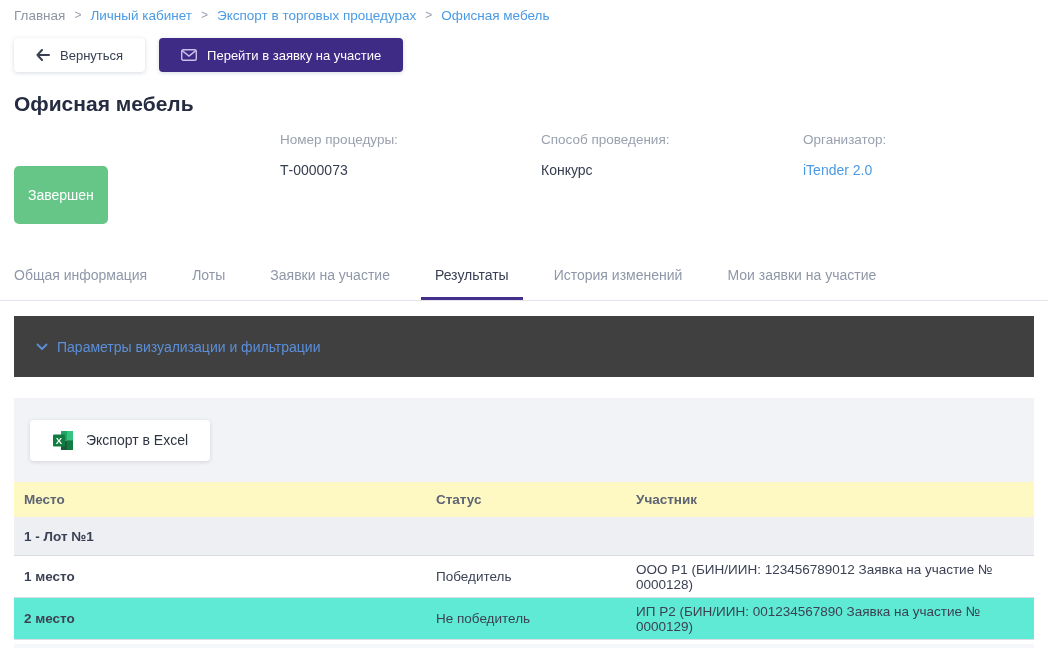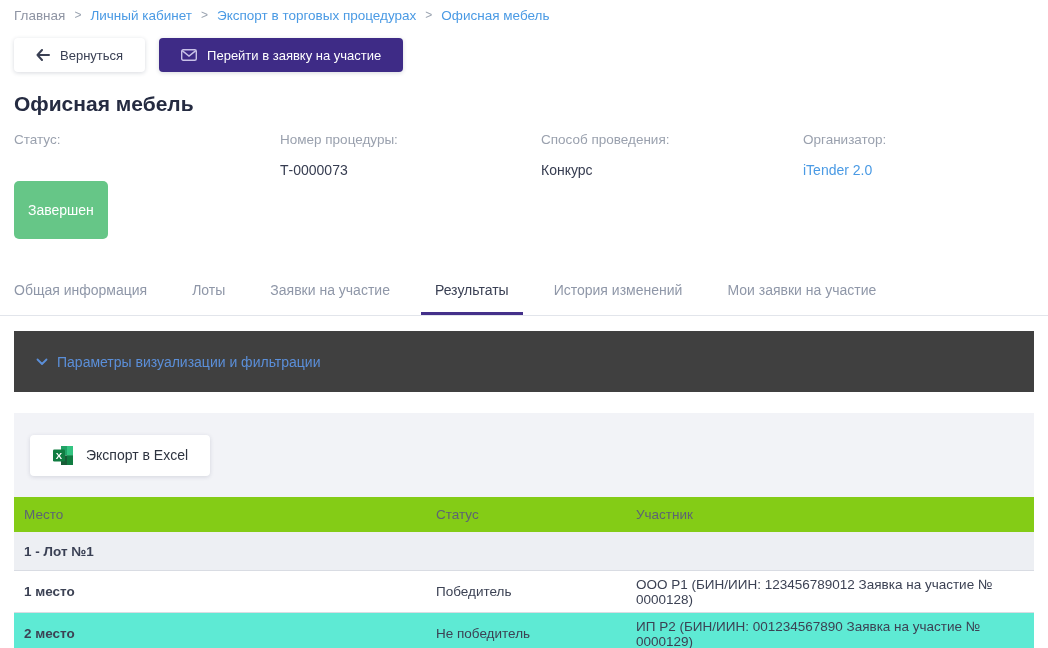--- a/index.html
+++ b/index.html
@@ -44,21 +44,21 @@
 
   
   .export-panel { margin-top:21px; background:#f2f3f7; height:84px; display:flex; align-items:center; padding:0 16px; }
   .btn-export { background:#fff; border:none; border-radius:4px; height:41px; padding:0 22px;
     display:inline-flex; align-items:center; gap:12px; font-size:14px; color:#2e3440;
     font-family:inherit; cursor:pointer; box-shadow:0 1px 4px rgba(40,50,80,.15); }
 
   
   .grid-row { display:grid; grid-template-columns:412px 200px 1fr; align-items:center; font-size:13.5px; }
   .grid-row > div { padding:0 10px; }
-  .t-header { background:#84cc16; height:35px; color:#5d6474; font-weight:normal; }
+  .t-header { background:#fef9c3; height:35px; color:#5d6474; font-weight:bold; }
   .t-group { background:#edeff3; height:39px; font-weight:bold; color:#3a4054; border-bottom:1px solid #d9dce3; }
   .t-row { height:42px; border-bottom:1px solid #d9dce3; color:#3c4254; }
   .t-row.odd { background:#fff; }
   .t-row.even { background:#5eead4; }
   .t-place { font-weight:bold; }
 
   
   .t-footer { margin-top:4px; background:#f6f7fa; height:60px; padding:20px 10px 0 10px; font-size:14px; color:#3c4254; }
 
   .icon { display:inline-flex; align-items:center; }
@@ -93,21 +93,20 @@
         </svg>
     </span>
     <span>Перейти в заявку на участие</span>
   </button>
 </div>
 
 <h1 class="page-title">Офисная мебель</h1>
 
 <div class="info-grid">
   <div>
-    <div class="info-label">Статус:</div>
     <div class="info-value">
         <span class="badge-green">Завершен</span>
       </div>
   </div>
   <div>
     <div class="info-label">Номер процедуры:</div>
     <div class="info-value">Т-0000073</div>
   </div>
   <div>
     <div class="info-label">Способ проведения:</div>

